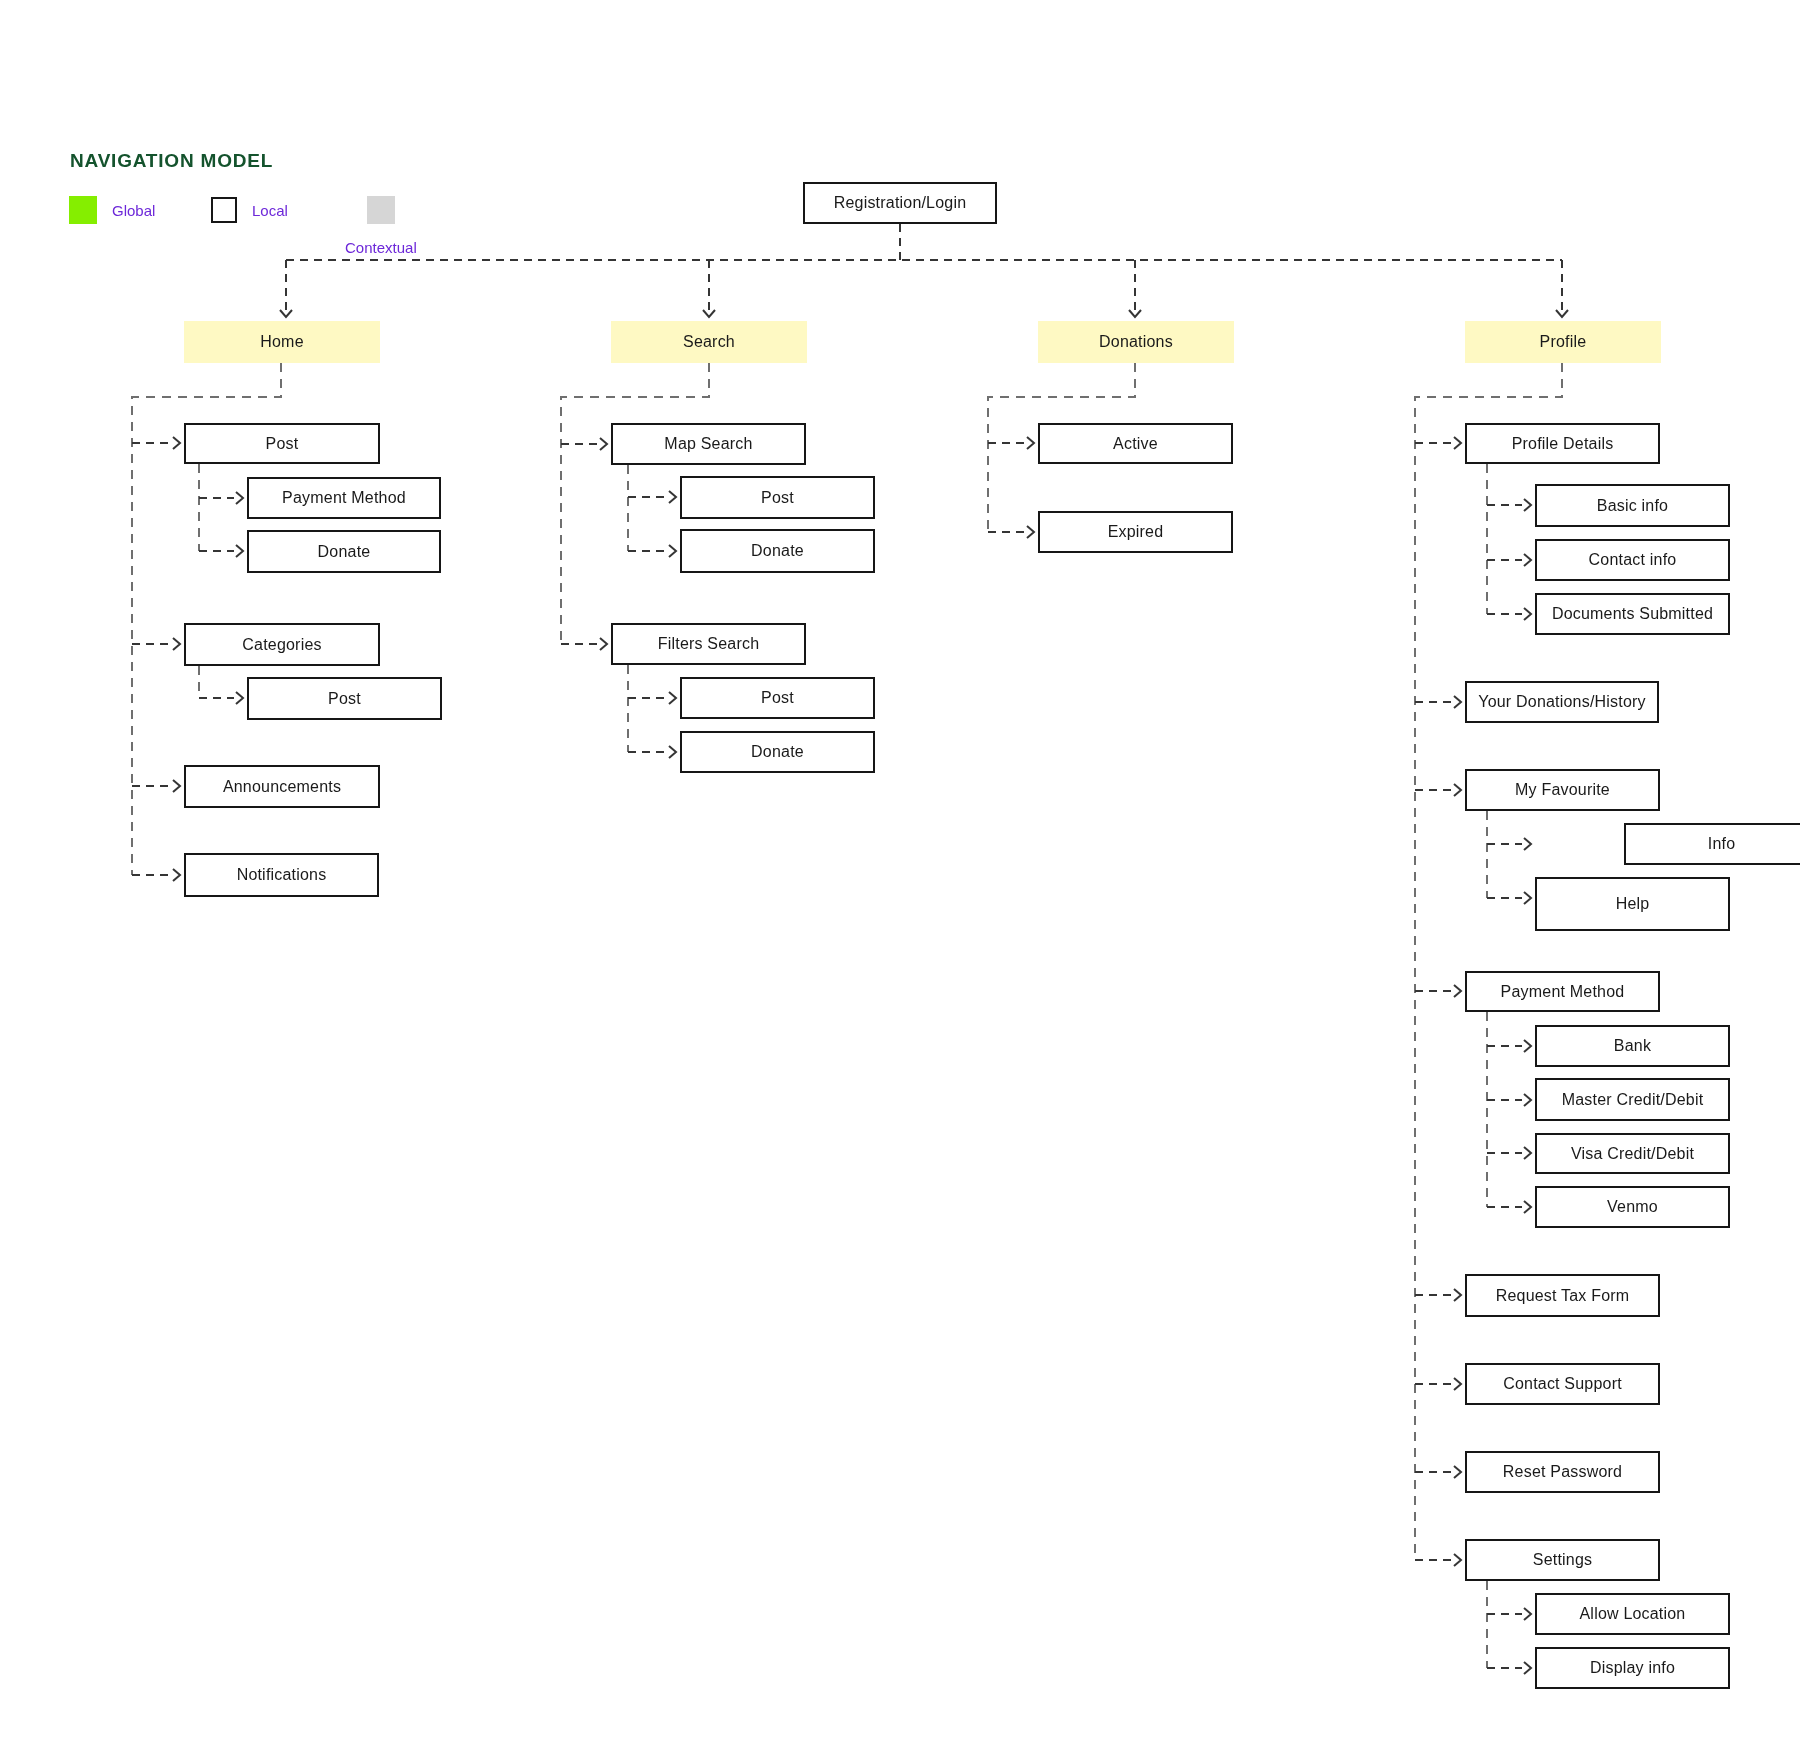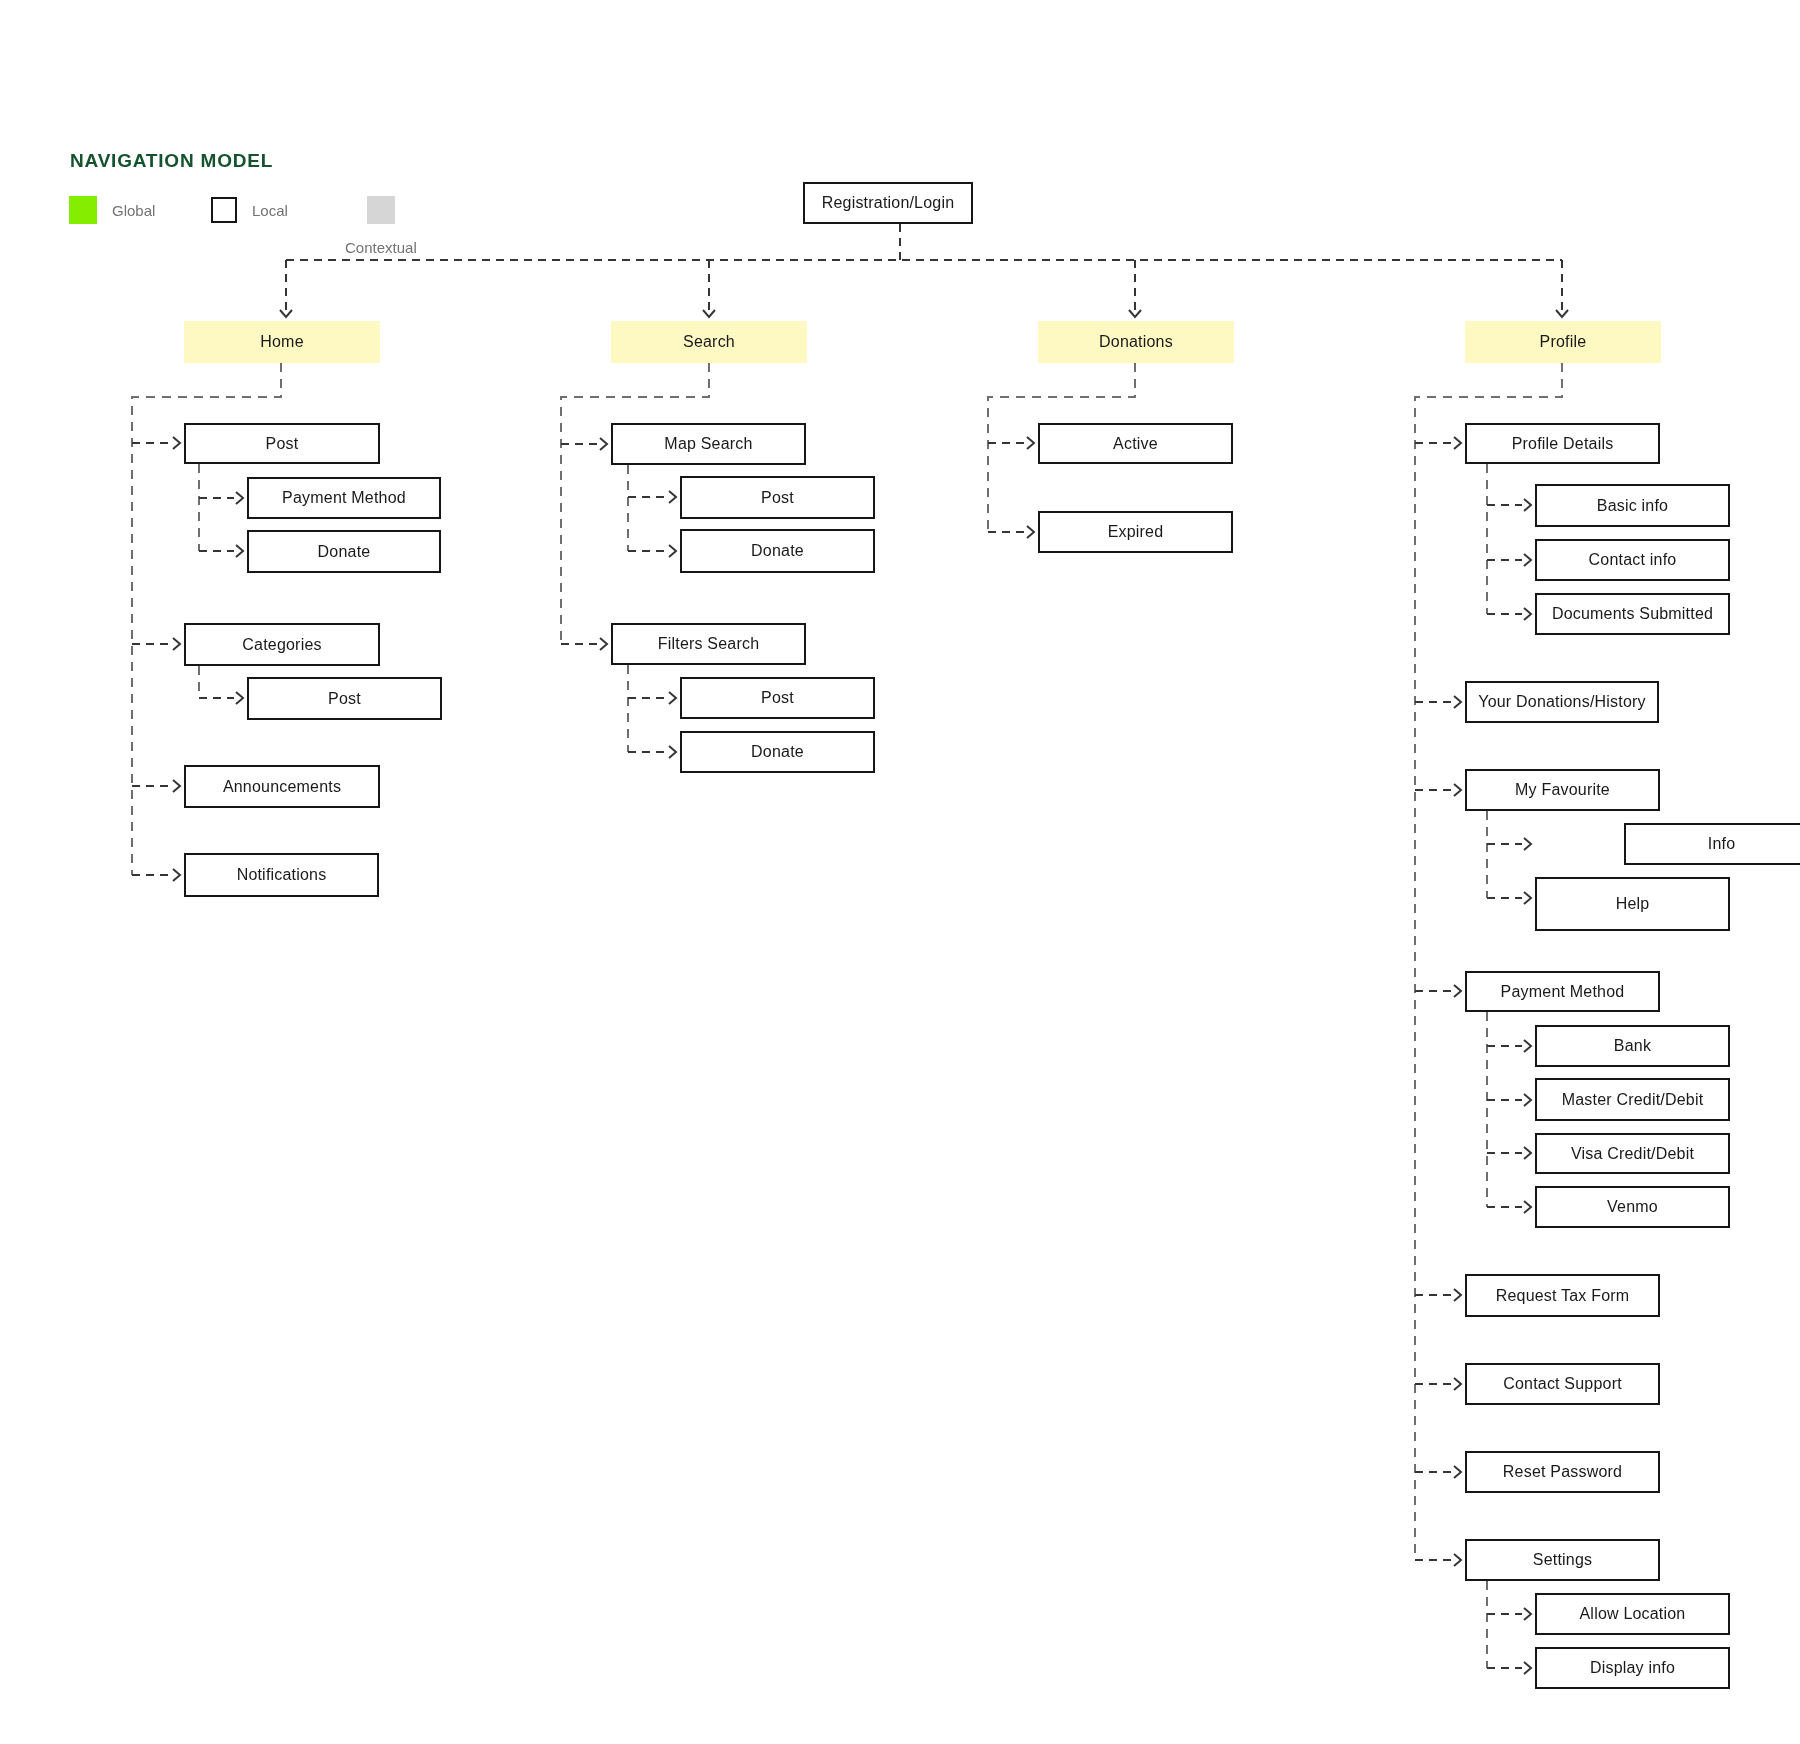--- a/index.html
+++ b/index.html
@@ -18,21 +18,21 @@
   }
   .node.green{background:#fef9c3;border:none;}
   #page-title{
     position:absolute;left:0;top:48px;width:100%;text-align:center;z-index:2;
     font-size:30px;font-weight:600;letter-spacing:.3px;color:#111;
   }
   #legend-heading{
     position:absolute;left:70px;top:150px;z-index:2;
     font-size:19px;font-weight:600;letter-spacing:.8px;color:#14532d;
   }
-  .legend-item{position:absolute;z-index:2;display:flex;align-items:center;gap:15px;font-size:15px;color:#737373;}
+  .legend-item{position:absolute;z-index:2;display:flex;align-items:center;gap:15px;font-size:15px;color:#6d28d9;}
   .swatch{width:28px;height:28px;box-sizing:border-box;}
   .swatch.global{background:#85EE00;}
   .swatch.local{background:#ffffff;border:2px solid #161616;width:26px;height:26px;}
   .swatch.contextual{background:#D6D6D6;}
 </style>
 </head>
 <body>
 
 <div id="canvas">
 
@@ -149,21 +149,21 @@
         <polyline class="arrow" points="1524,1147 1531,1153 1524,1159"></polyline>
       <path d="M1487,1207 H1522"></path>
         <polyline class="arrow" points="1524,1201 1531,1207 1524,1213"></polyline>
       <path d="M1487,1614 H1522"></path>
         <polyline class="arrow" points="1524,1608 1531,1614 1524,1620"></polyline>
       <path d="M1487,1668 H1522"></path>
         <polyline class="arrow" points="1524,1662 1531,1668 1524,1674"></polyline>
     </g>
   </svg>
 
-  <div class="node" style="left:803px;top:182px;width:170px;height:42px">Registration/Login</div>
+  <div class="node" style="left:803px;top:182px;width:194px;height:42px">Registration/Login</div>
 
   <div class="node green" style="left:184px;top:321px;width:196px;height:42px">Home</div>
   <div class="node green" style="left:611px;top:321px;width:196px;height:42px">Search</div>
   <div class="node green" style="left:1038px;top:321px;width:196px;height:42px">Donations</div>
   <div class="node green" style="left:1465px;top:321px;width:196px;height:42px">Profile</div>
 
   <div class="node" style="left:184px;top:423px;width:196px;height:41px">Post</div>
   <div class="node" style="left:247px;top:477px;width:194px;height:42px">Payment Method</div>
   <div class="node" style="left:247px;top:530px;width:194px;height:43px">Donate</div>
   <div class="node" style="left:184px;top:623px;width:196px;height:43px">Categories</div>

